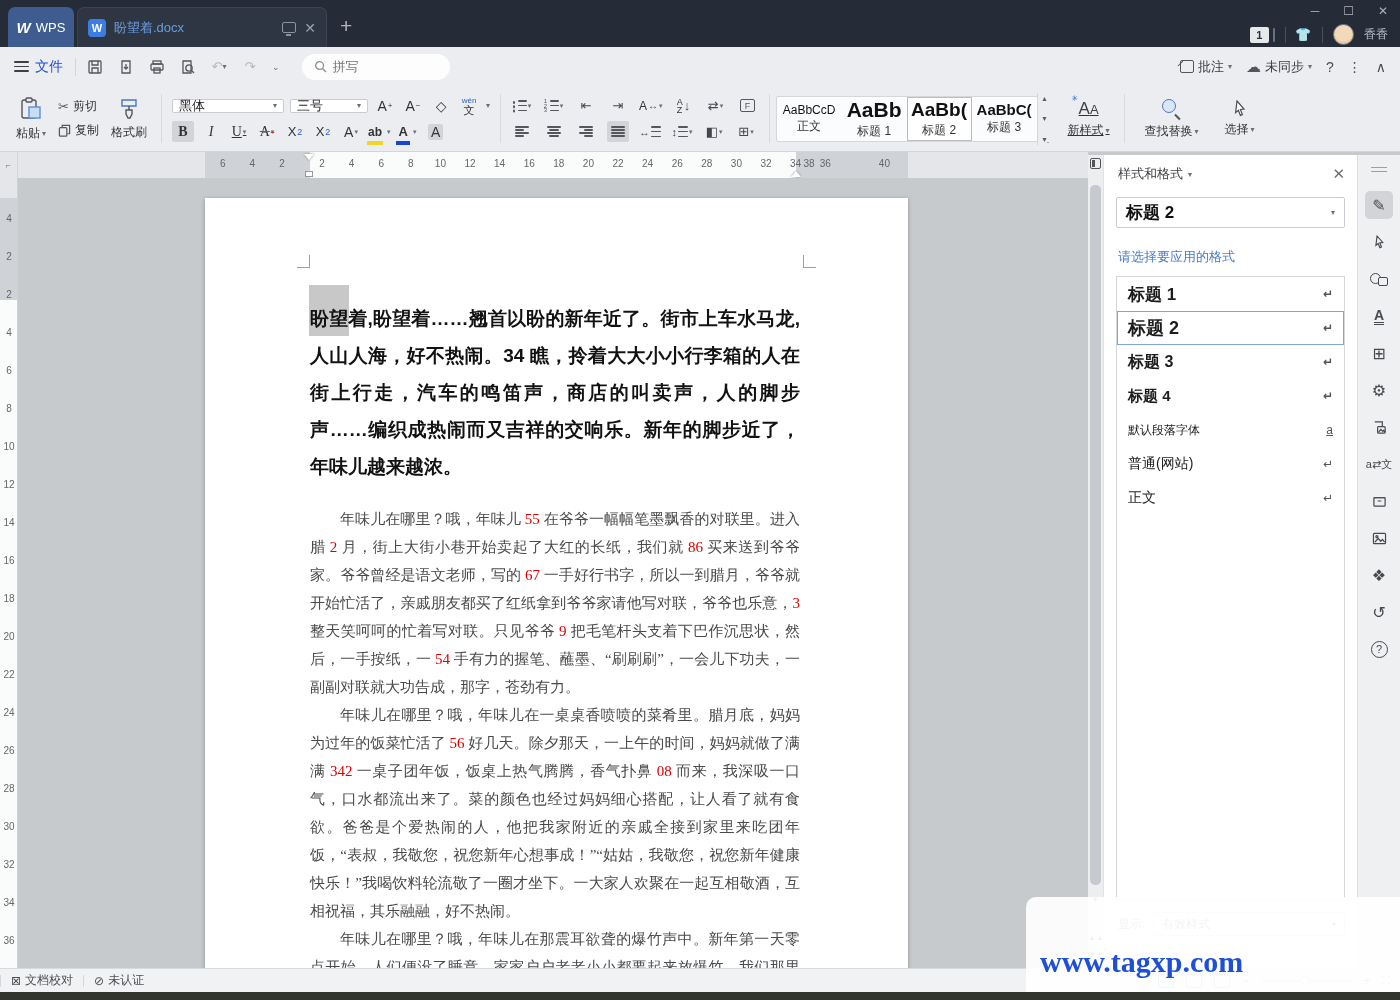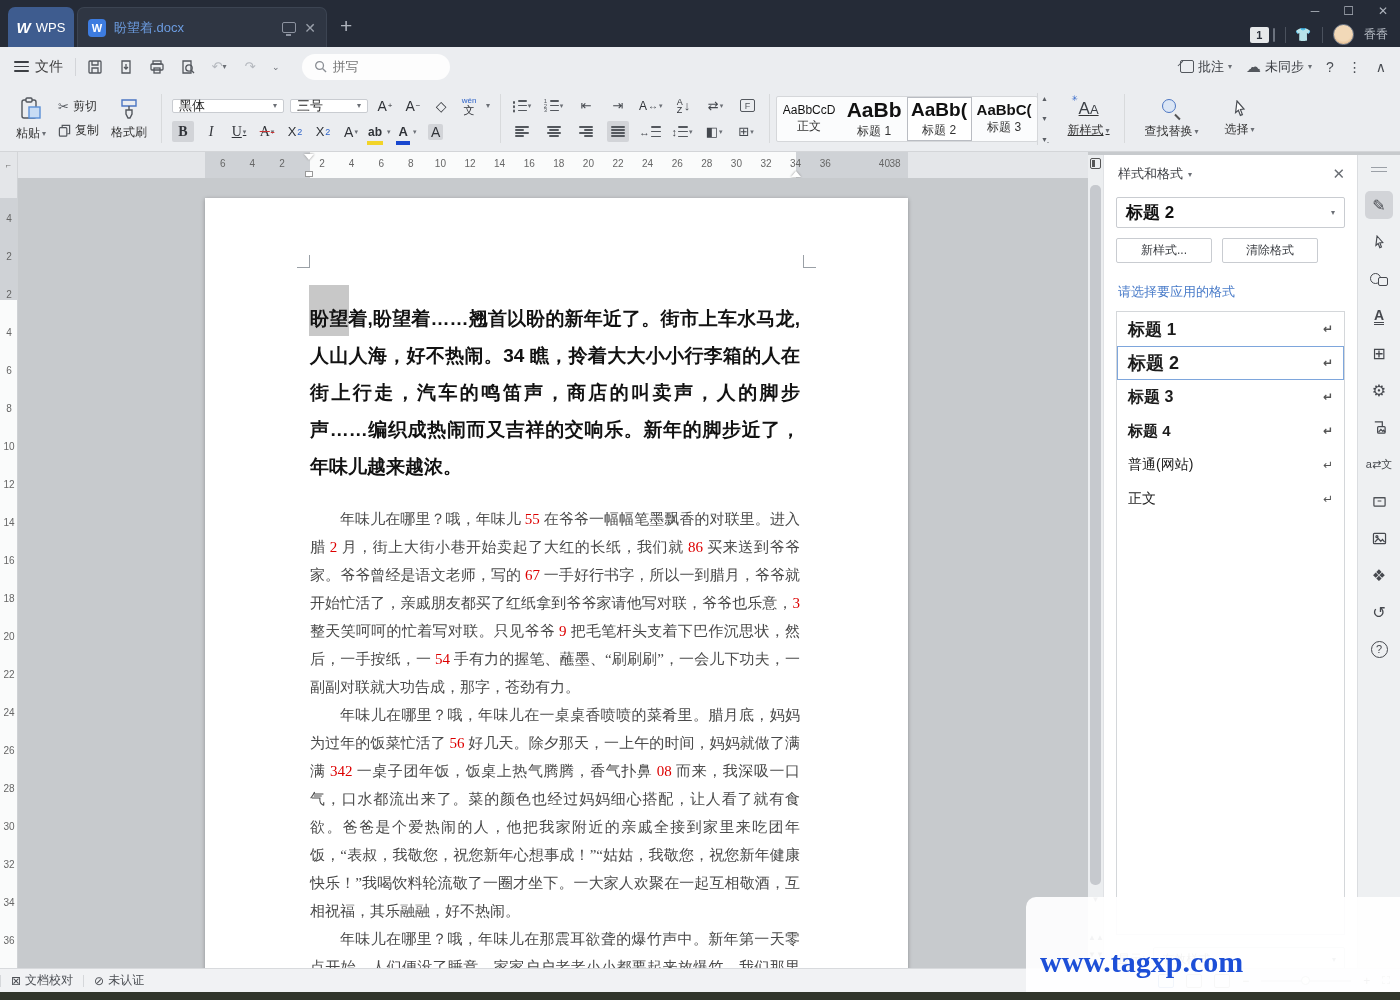--- a/index.html
+++ b/index.html
@@ -22,21 +22,21 @@
 .user-row{position:absolute;right:12px;top:24px;display:flex;align-items:center;gap:10px;}
 .badge-one{width:19px;height:16px;background:#e6e8ea;border-radius:2px;color:#2b303a;font-size:11px;font-weight:bold;display:flex;align-items:center;justify-content:center;}
 .badge-bar{width:2px;height:14px;background:#6b727e;border-radius:1px;margin-left:-6px;}
 .shirt-ic{color:#aeb4bd;font-size:13px;}
 .tb-divider{width:1px;height:16px;background:#4a515d;}
 .avatar{width:21px;height:21px;border-radius:50%;background:radial-gradient(circle at 50% 40%, #f2d9b8 0 55%, #d9a46a 100%);border:1px solid #77808e;}
 .user-name{color:#b7bdc6;font-size:12px;}
 
 
 .menubar{position:absolute;left:0;top:47px;width:1400px;height:39px;background:#ebedf0;display:flex;align-items:center;z-index:19;}
-.mb-file{display:flex;align-items:center;gap:6px;margin-left:14px;font-size:14px;color:#404040;cursor:pointer;}
+.mb-file{display:flex;align-items:center;gap:6px;margin-left:14px;font-size:14px;color:#1d4ed8;cursor:pointer;}
 .hamb{width:15px;height:11px;display:flex;flex-direction:column;justify-content:space-between;}
 .hamb i{height:1.6px;background:#3c3f44;border-radius:1px;}
 .mb-sep{width:1px;height:18px;background:#d3d5d9;margin:0 10px 0 12px;}
 .qa-icons{display:flex;align-items:center;gap:13px;}
 .qa-ic{width:18px;height:18px;display:flex;align-items:center;justify-content:center;color:#53575d;cursor:pointer;}
 .qa-ic.gray{color:#b4b8be;}
 .qa-car{color:#6b6f75;font-size:9px;cursor:pointer;}
 .mb-tabs{display:flex;align-items:center;gap:27px;margin-left:18px;font-size:14px;color:#2b2b2b;}
 .mb-tab{cursor:pointer;white-space:nowrap;}
 .mb-tab.active{background:#3d6fca;color:#fff;border-radius:14px;padding:4px 13px;}
@@ -555,21 +555,21 @@
     <span class="rh-num" style="left: 540.8px;">18</span>
     <span class="rh-num" style="left: 570.4px;">20</span>
     <span class="rh-num" style="left: 600px;">22</span>
     <span class="rh-num" style="left: 629.6px;">24</span>
     <span class="rh-num" style="left: 659.2px;">26</span>
     <span class="rh-num" style="left: 688.8px;">28</span>
     <span class="rh-num" style="left: 718.4px;">30</span>
     <span class="rh-num" style="left: 748px;">32</span>
     <span class="rh-num" style="left: 777.6px;">34</span>
     <span class="rh-num" style="left: 807.2px;">36</span>
-    <span class="rh-num" style="left: 877px;">38</span>
+    <span class="rh-num" style="left: 791px;">38</span>
     <span class="rh-num" style="left: 866.4px;">40</span>
   </div>
 <div class="ruler-v" id="ruler-v">
   <div class="rv-dark"></div>
   <div class="rv-light"></div>
 <span class="rv-num" style="top: 40px;">4</span>
     <span class="rv-num" style="top: 78px;">2</span>
     <span class="rv-num" style="top: 116px;">2</span>
     <span class="rv-num" style="top: 154px;">4</span>
     <span class="rv-num" style="top: 192px;">6</span>
@@ -619,41 +619,41 @@
 <div class="panel">
   <div class="pn-head">
     <span>样式和格式</span>
     <span class="car">▾</span>
     <span class="pn-close">✕</span>
   </div>
   <div class="pn-combo">
     <b>标题 2</b>
     <span class="car">▾</span>
   </div>
-  <div class="pn-btns">
-    <button class="pn-btn">新样式...</button>
-    <button class="pn-btn">清除格式</button>
-  </div>
   <div class="pn-prompt">请选择要应用的格式</div>
   <div class="pn-list" id="panel-list">
       <div class="pn-item it-h1">
         <span>标题 1</span>
         <span class="mk">↵</span>
       </div>
       <div class="pn-item it-h2 selected">
         <span>标题 2</span>
         <span class="mk">↵</span>
       </div>
       <div class="pn-item it-h3">
         <span>标题 3</span>
         <span class="mk">↵</span>
       </div>
       <div class="pn-item it-h4">
         <span>标题 4</span>
         <span class="mk">↵</span>
+      </div>
+      <div class="pn-item it-char">
+        <span>默认段落字体</span>
+        <span class="mk">a</span>
       </div>
       <div class="pn-item it-normal">
         <span>普通(网站)</span>
         <span class="mk">↵</span>
       </div>
       <div class="pn-item it-body">
         <span>正文</span>
         <span class="mk">↵</span>
       </div>
     </div>

